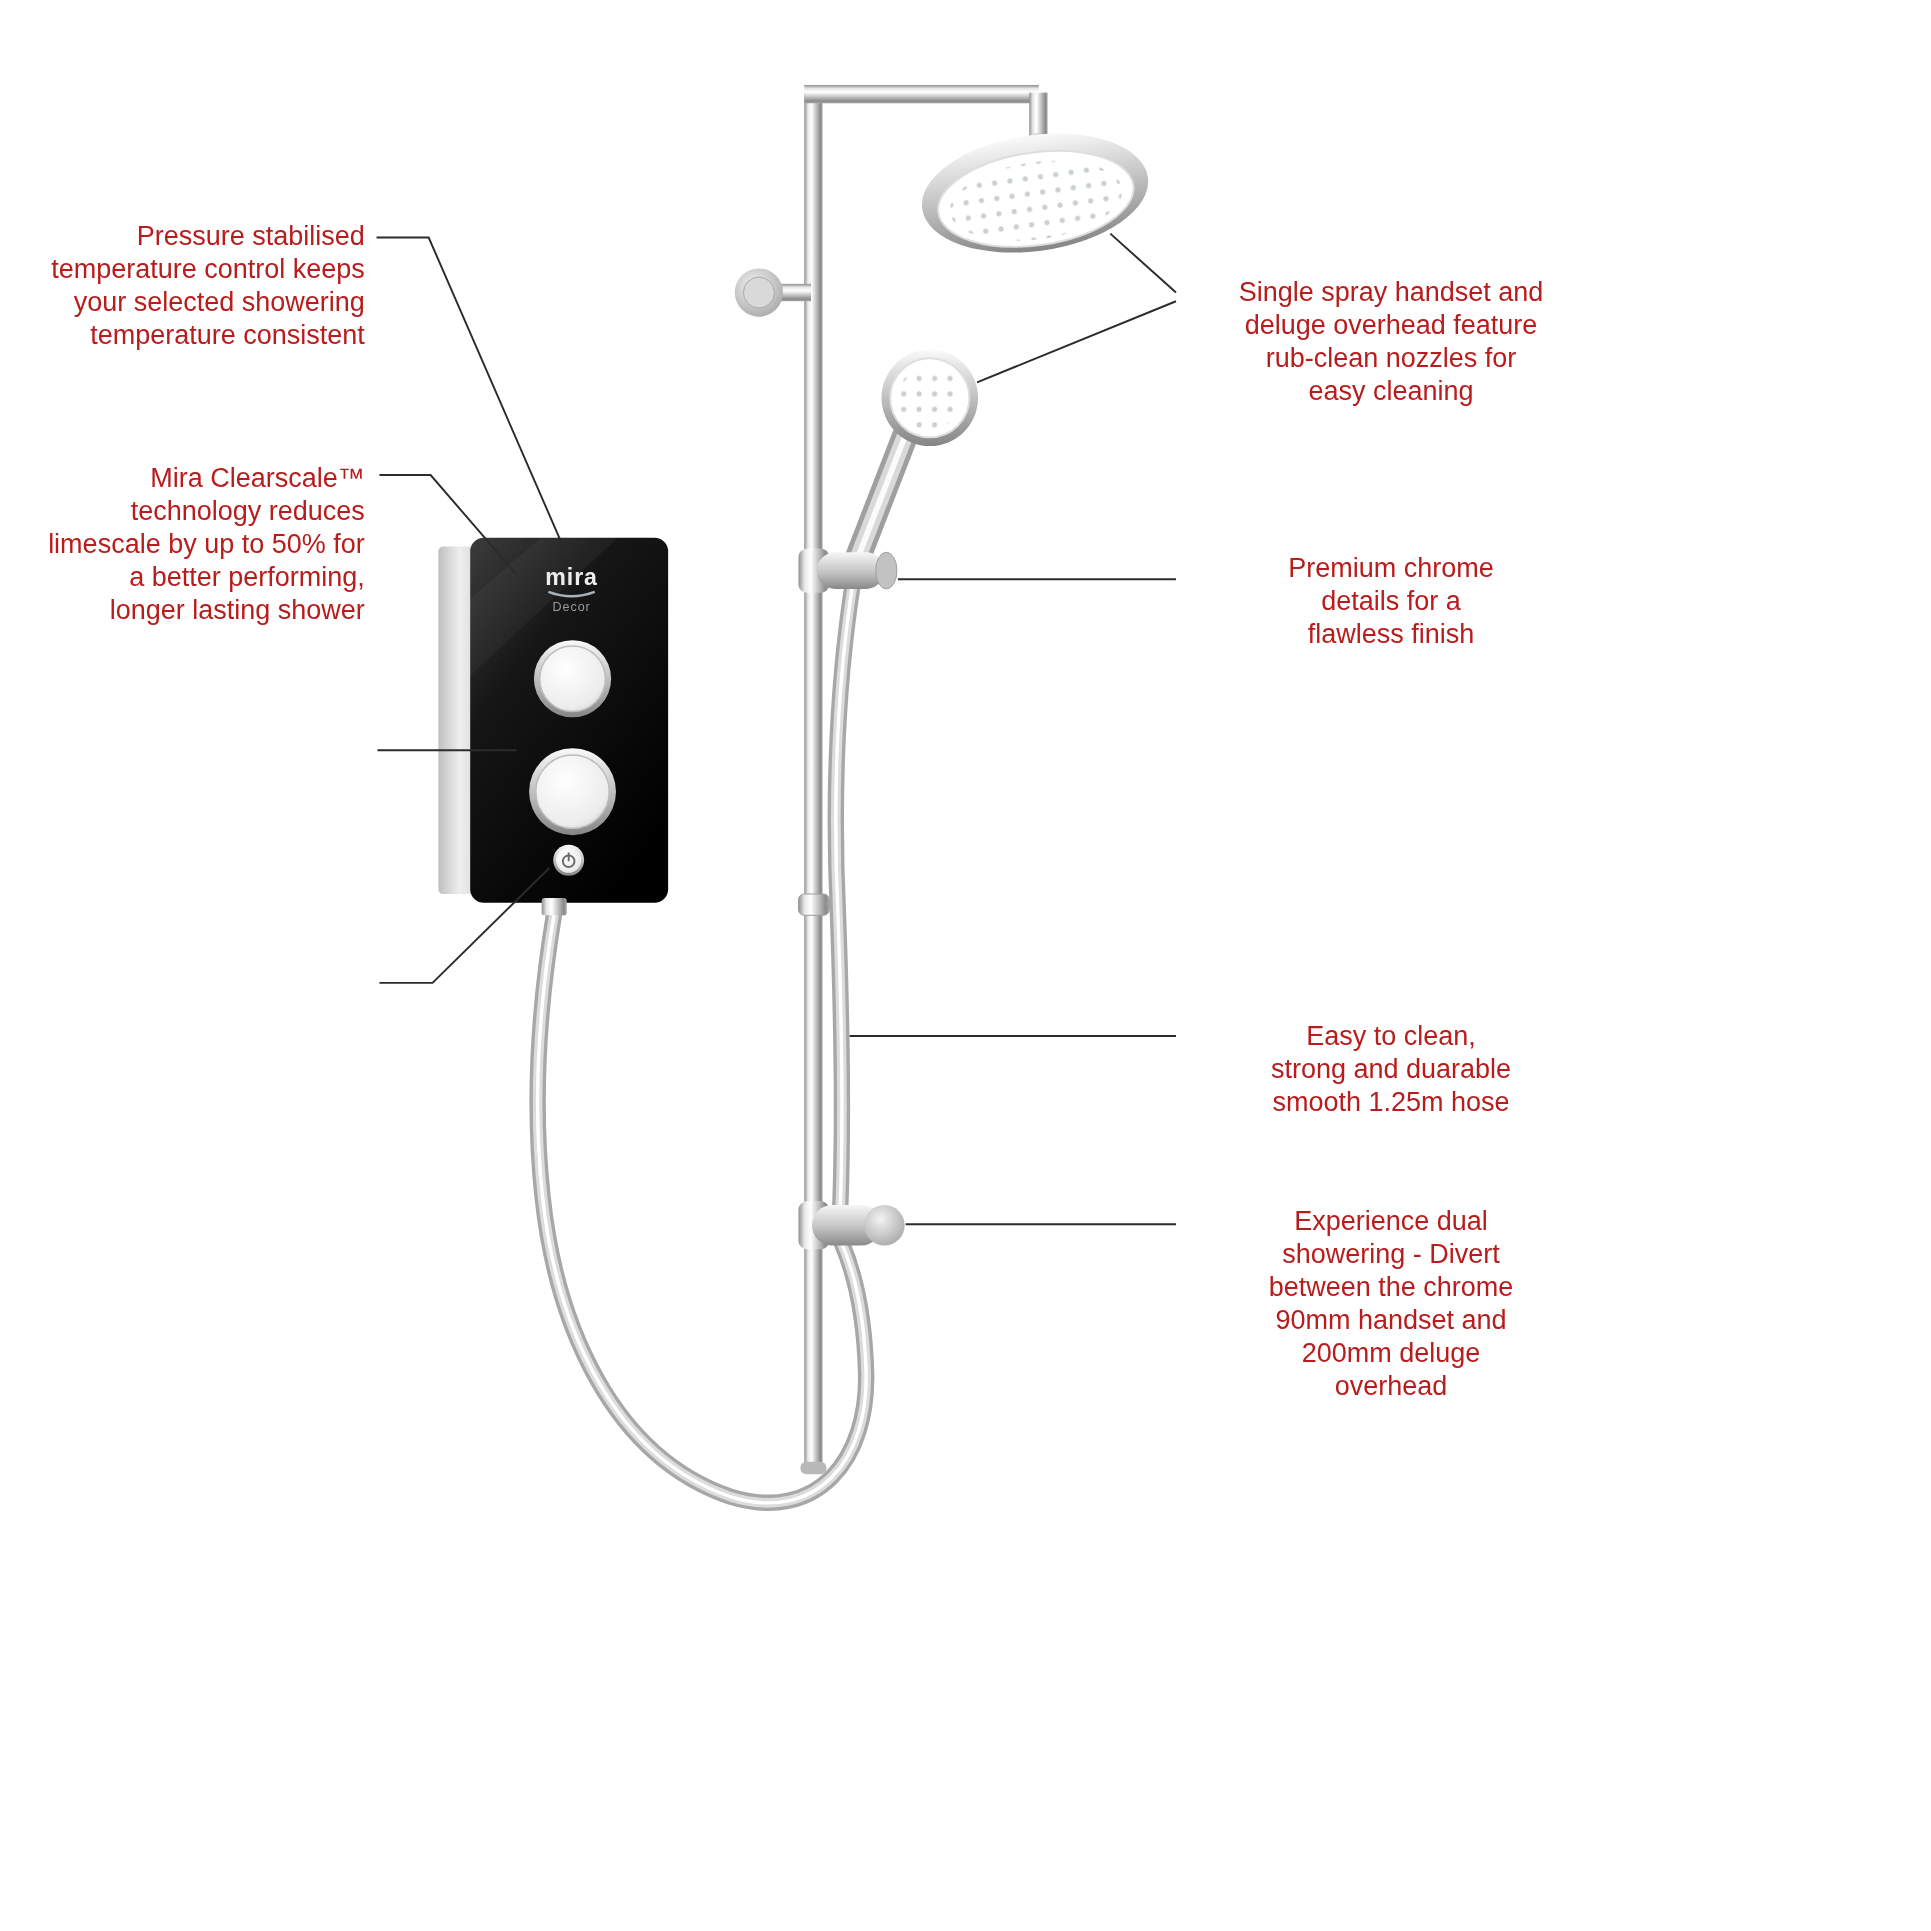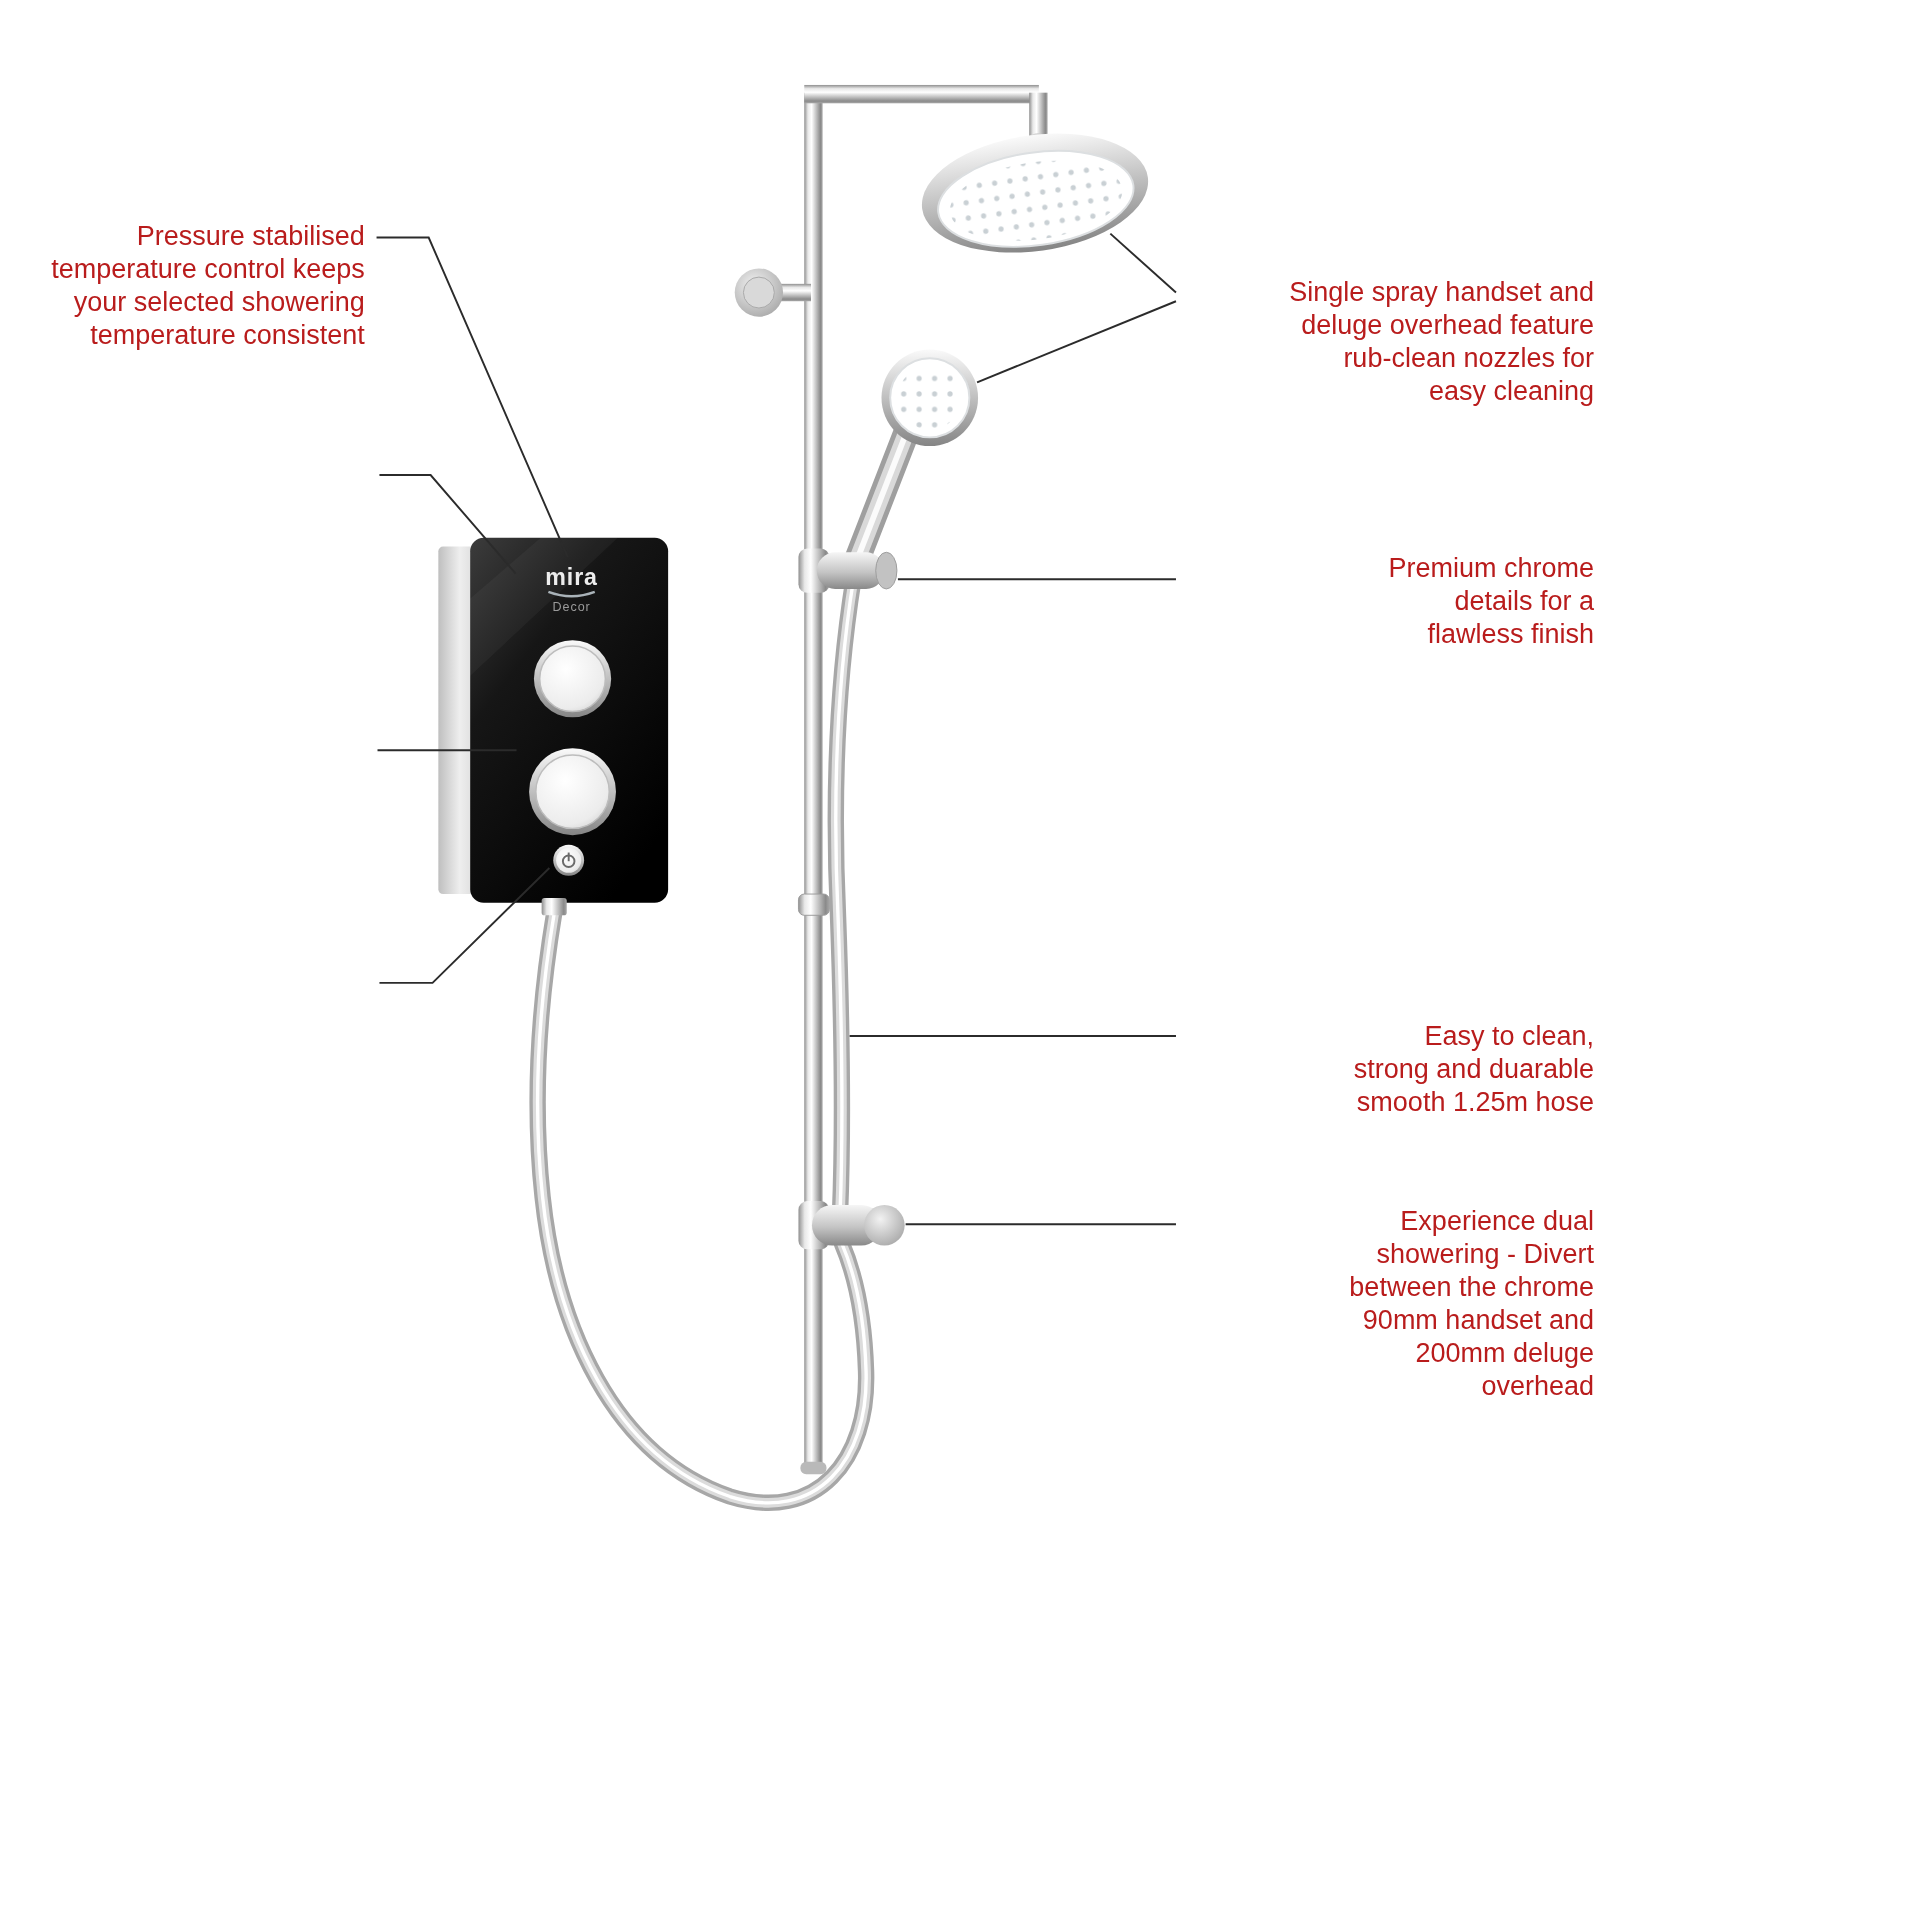--- a/index.html
+++ b/index.html
@@ -12,21 +12,21 @@
   }
   .illustration{position:absolute;left:0;top:0;width:1931px;height:1931px;}
   .callout{
     position:absolute;
     font-size:27px;
     line-height:33px;
     color:#b91c1c;
     white-space:pre-line;
   }
   .callout.left{left:5.8px;width:359px;text-align:right;}
-  .callout.right{left:1188px;width:406px;text-align:right;}
+  .callout.right{left:1188px;width:406px;text-align:center;}
 
   
   .leader{stroke:#2b2b2b;stroke-width:2;fill:none;}
   .hoseBase{stroke:#a7a7a7;stroke-width:17;fill:none;stroke-linecap:round;}
   .hoseMid{stroke:#dcdcdc;stroke-width:10;fill:none;stroke-linecap:round;}
   .hoseHi{stroke:#ffffff;stroke-width:3.5;fill:none;stroke-linecap:round;}
   .handleBase{stroke:#9f9f9f;stroke-width:27;fill:none;stroke-linecap:round;}
   .handleMid{stroke:#d9d9d9;stroke-width:17;fill:none;stroke-linecap:round;}
   .handleHi{stroke:#fbfbfb;stroke-width:6;fill:none;stroke-linecap:round;}
   .brandText{font-family:"Liberation Sans",sans-serif;font-weight:bold;font-size:24px;fill:#ededed;letter-spacing:1px;}
@@ -180,20 +180,25 @@
       <polyline class="leader" points="1218,600 930,600"></polyline>
       <polyline class="leader" points="1218,1073 880,1073"></polyline>
       <polyline class="leader" points="1218,1268 938,1268"></polyline>
     </g>
   </svg>
 
   <div class="callout left" style="top:220px">Pressure stabilised
 temperature control keeps
 your selected showering
 temperature consistent</div>
+  <div class="callout left" style="top:462px">Mira Clearscale™
+technology reduces
+limescale by up to 50% for
+a better performing,
+longer lasting shower</div>
 
   <div class="callout right" style="top:276px">Single spray handset and
 deluge overhead feature
 rub-clean nozzles for
 easy cleaning</div>
   <div class="callout right" style="top:552px">Premium chrome
 details for a
 flawless finish</div>
   <div class="callout right" style="top:1020px">Easy to clean,
 strong and duarable

